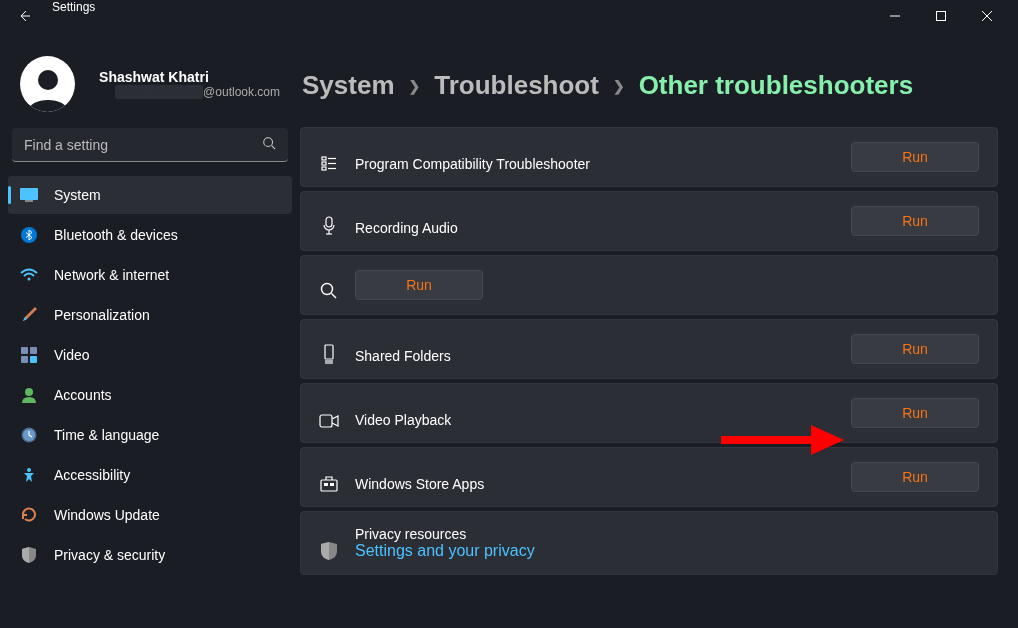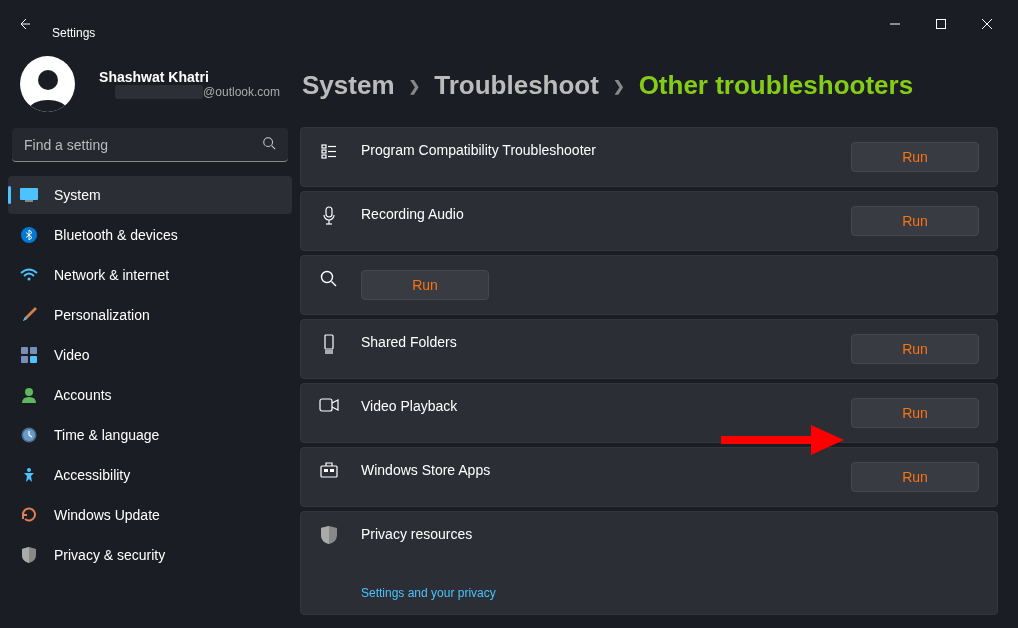--- a/index.html
+++ b/index.html
@@ -1,18 +1,18 @@
 <!DOCTYPE html>
 <html><head>
 <meta charset="utf-8">
 <style>
 * { margin: 0; padding: 0; box-sizing: border-box; font-family: "Segoe UI", sans-serif; }
 body { background: #1a1d24; color: #fff; width: 1018px; height: 628px; overflow: hidden; position: relative; }
 
-.titlebar { display: flex; align-items: flex-end; height: 40px; padding: 0 8px; }
+.titlebar { display: flex; align-items: flex-start; height: 40px; padding: 0 8px; }
 .back-btn { width: 32px; height: 32px; display: flex; align-items: center; justify-content: center; border-radius: 4px; cursor: pointer; }
 .app-title { margin-left: 12px; font-size: 12px; }
 .window-controls { margin-left: auto; display: flex; }
 .win-btn { width: 46px; height: 32px; display: flex; align-items: center; justify-content: center; cursor: pointer; }
 
 .layout { display: flex; height: calc(100% - 40px); }
 .sidebar { width: 300px; padding: 10px 8px 0 8px; display: flex; flex-direction: column; }
 .profile { display: flex; align-items: center; padding: 6px 12px 16px 12px; gap: 24px; }
 .avatar { width: 56px; height: 56px; border-radius: 50%; background: #fff; display: flex; align-items: flex-end; justify-content: center; overflow: hidden; }
 .avatar svg { width: 48px; height: 48px; }
@@ -28,27 +28,27 @@
 .nav { flex: 1; overflow-y: auto; }
 .nav-item { display: flex; align-items: center; height: 38px; padding: 0 12px; gap: 16px; border-radius: 4px; font-size: 14px; cursor: pointer; position: relative; margin-bottom: 2px; }
 .nav-item.active { background: #2b2e35; }
 .nav-item.active::before { content: ""; position: absolute; left: 0; top: 10px; bottom: 10px; width: 3px; background: #4cc2ff; border-radius: 2px; }
 .nav-icon { width: 18px; height: 18px; display: flex; align-items: center; justify-content: center; flex-shrink: 0; }
 
 .main { flex: 1; padding: 30px 20px 0 0; overflow-y: auto; }
 .breadcrumb { display: flex; align-items: center; gap: 14px; font-size: 26px; font-weight: 600; margin-bottom: 26px; padding-left: 2px; }
 .crumb-link { color: #bbb; cursor: pointer; }
 .crumb-sep { color: #888; font-size: 14px; }
-.crumb-current { color: #84cc16; }
-
-.card { background: #2b2e35; border: 1px solid #33363d; border-radius: 4px; margin-bottom: 4px; display: flex; align-items: flex-start; padding: 14px 18px; gap: 22px; min-height: 60px; }
+.crumb-current { color: #86efac; }
+
+.card { background: #2b2e35; border: 1px solid #33363d; border-radius: 4px; margin-bottom: 4px; display: flex; align-items: flex-end; padding: 14px 18px; gap: 16px; min-height: 60px; }
 .card-icon { width: 20px; display: flex; justify-content: center; }
 .card-text { flex: 1; font-size: 14px; }
 .card-title { font-size: 14px; }
-.card-sub { font-size: 12px; color: #4cc2ff; cursor: pointer; margin-top: 44px; }
+.card-sub { font-size: 16px; color: #4cc2ff; cursor: pointer; }
 .run-btn { background: #383b42; border: 1px solid #45484f; color: #f97316; padding: 6px 0; width: 128px; border-radius: 4px; font-size: 14px; cursor: pointer; text-align: center; }
 
 .arrow-annotation { position: absolute; left: 716px; top: 420px; pointer-events: none; }
 </style>
 </head>
 <body>
 
 <div class="titlebar">
   <div class="back-btn">
     <svg width="16" height="16" viewBox="0 0 16 16" fill="none" stroke="#fff" stroke-width="1">

